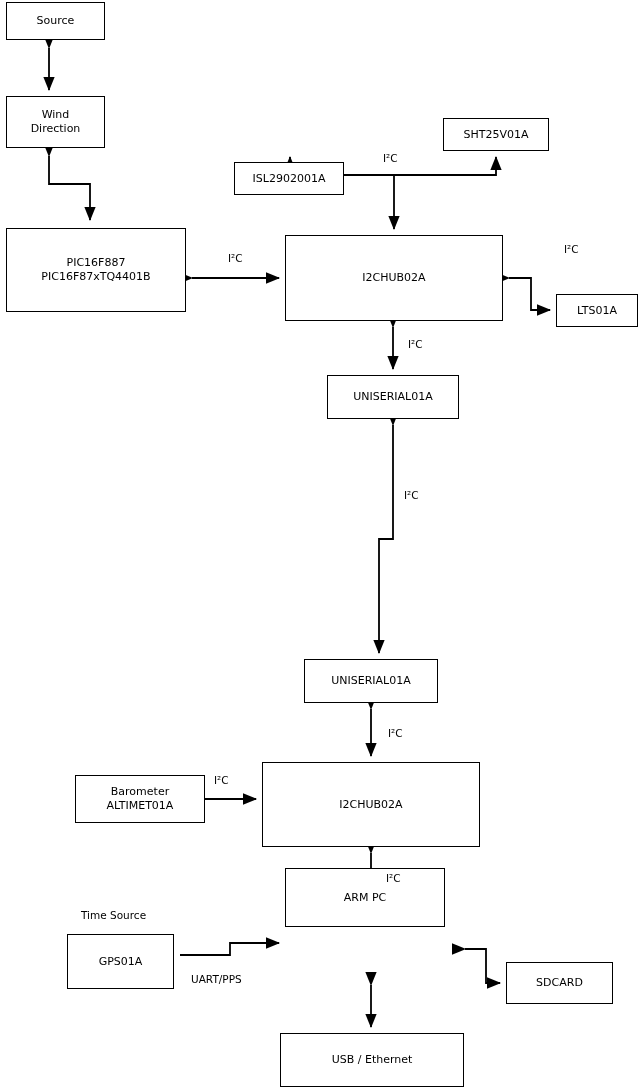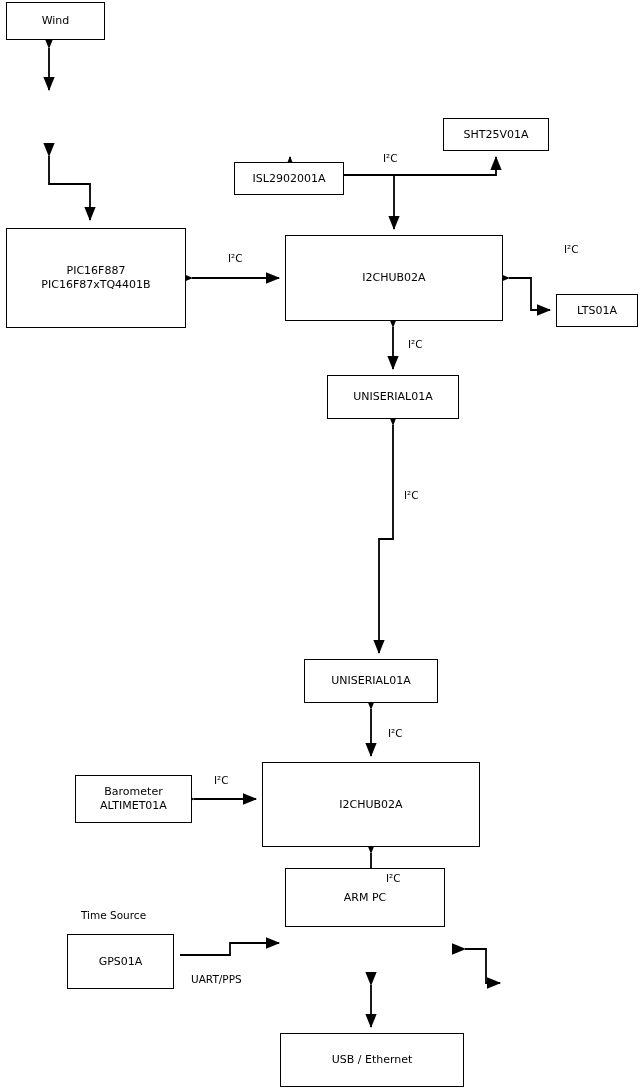--- a/index.html
+++ b/index.html
@@ -91,34 +91,37 @@
     <g stroke="#000000" stroke-width="1.8" fill="none" marker-end="url(#ah)">
 
       <path d="M394,175 L290,175 L290,157"></path>
       <path d="M394,175 L496,175 L496,157"></path>
       <line x1="394" y1="175" x2="394" y2="229"></line>
 
       <path d="M180,955 L230,955 L230,943 L279,943"></path>
     </g>
   </svg>
 
-  <div class="node" style="left:6px;  top:2px;    width:99px;  height:38px;">Wind</div>
-  <div class="node" style="left:6px;  top:228px;  width:180px; height:100px;">PIC16F887
+  <div class="node" style="left:6px;  top:2px;    width:99px;  height:38px;">Source</div>
+  <div class="node" style="left:6px;  top:96px;   width:99px;  height:52px;">Wind
+Direction</div>
+  <div class="node" style="left:6px;  top:228px;  width:180px; height:84px;">PIC16F887
 PIC16F87xTQ4401B</div>
   <div class="node" style="left:234px;top:118px;  width:110px; height:33px;margin-top:44px;">ISL2902001A</div>
   <div class="node" style="left:443px;top:118px;  width:106px; height:33px;">SHT25V01A</div>
   <div class="node" style="left:285px;top:235px;  width:218px; height:86px;">I2CHUB02A</div>
   <div class="node" style="left:556px;top:294px;  width:82px;  height:33px;">LTS01A</div>
   <div class="node" style="left:327px;top:375px;  width:132px; height:44px;">UNISERIAL01A</div>
   <div class="node" style="left:304px;top:659px;  width:134px; height:44px;">UNISERIAL01A</div>
   <div class="node" style="left:262px;top:762px;  width:218px; height:85px;">I2CHUB02A</div>
-  <div class="node" style="left:75px; top:775px;  width:117px; height:48px;">Barometer
+  <div class="node" style="left:75px; top:775px;  width:130px; height:48px;">Barometer
 ALTIMET01A</div>
   <div class="node" style="left:285px;top:868px;  width:160px; height:59px;">ARM PC</div>
   <div class="node" style="left:67px; top:934px;  width:107px; height:55px;">GPS01A</div>
+  <div class="node" style="left:506px;top:962px;  width:107px; height:42px;">SDCARD</div>
   <div class="node" style="left:280px;top:1033px; width:184px; height:54px;">USB / Ethernet</div>
 
   <div class="edge-label" style="left:383px; top:152px;">I²C</div>
   <div class="edge-label" style="left:228px; top:252px;">I²C</div>
   <div class="edge-label" style="left:564px; top:243px;">I²C</div>
   <div class="edge-label" style="left:408px; top:338px;">I²C</div>
   <div class="edge-label" style="left:404px; top:489px;">I²C</div>
   <div class="edge-label" style="left:388px; top:727px;">I²C</div>
   <div class="edge-label" style="left:214px; top:774px;">I²C</div>
   <div class="edge-label" style="left:386px; top:872px;">I²C</div>

